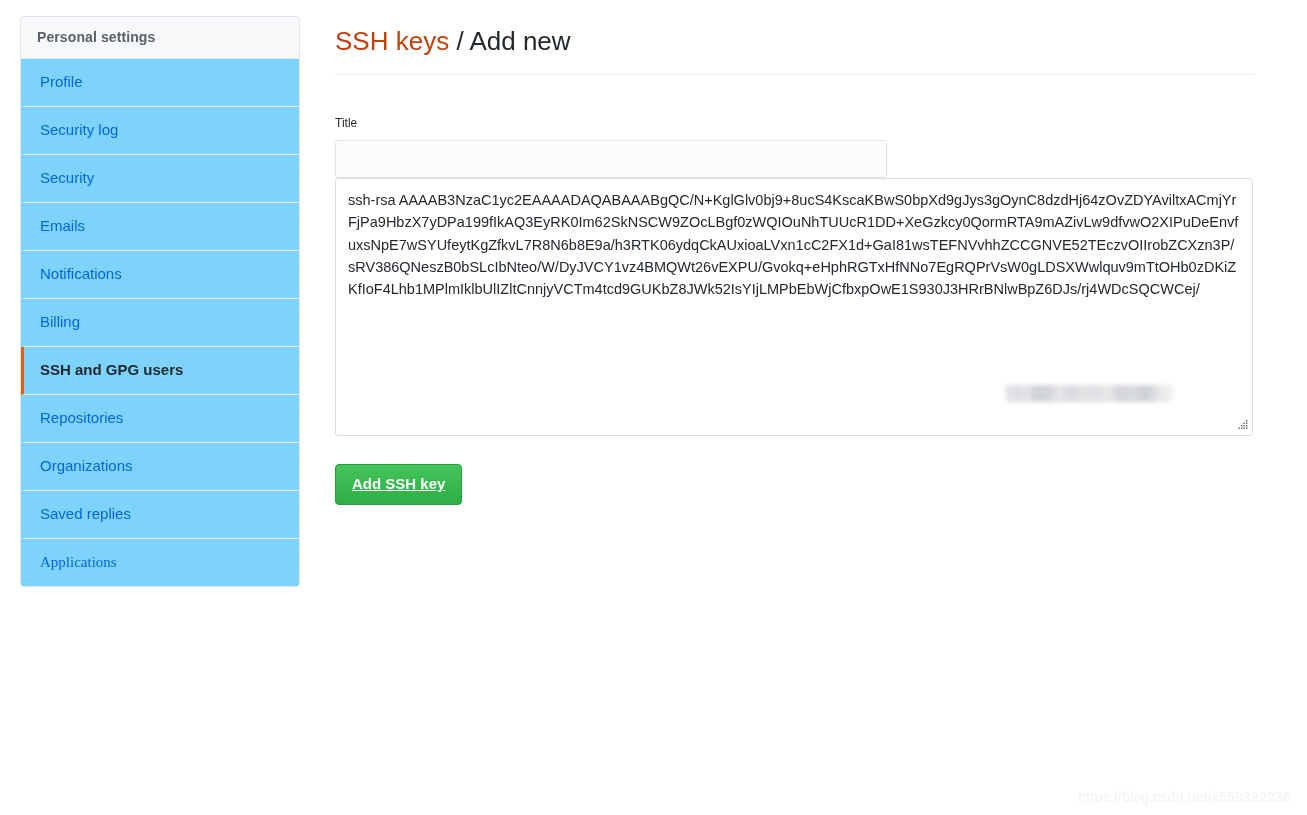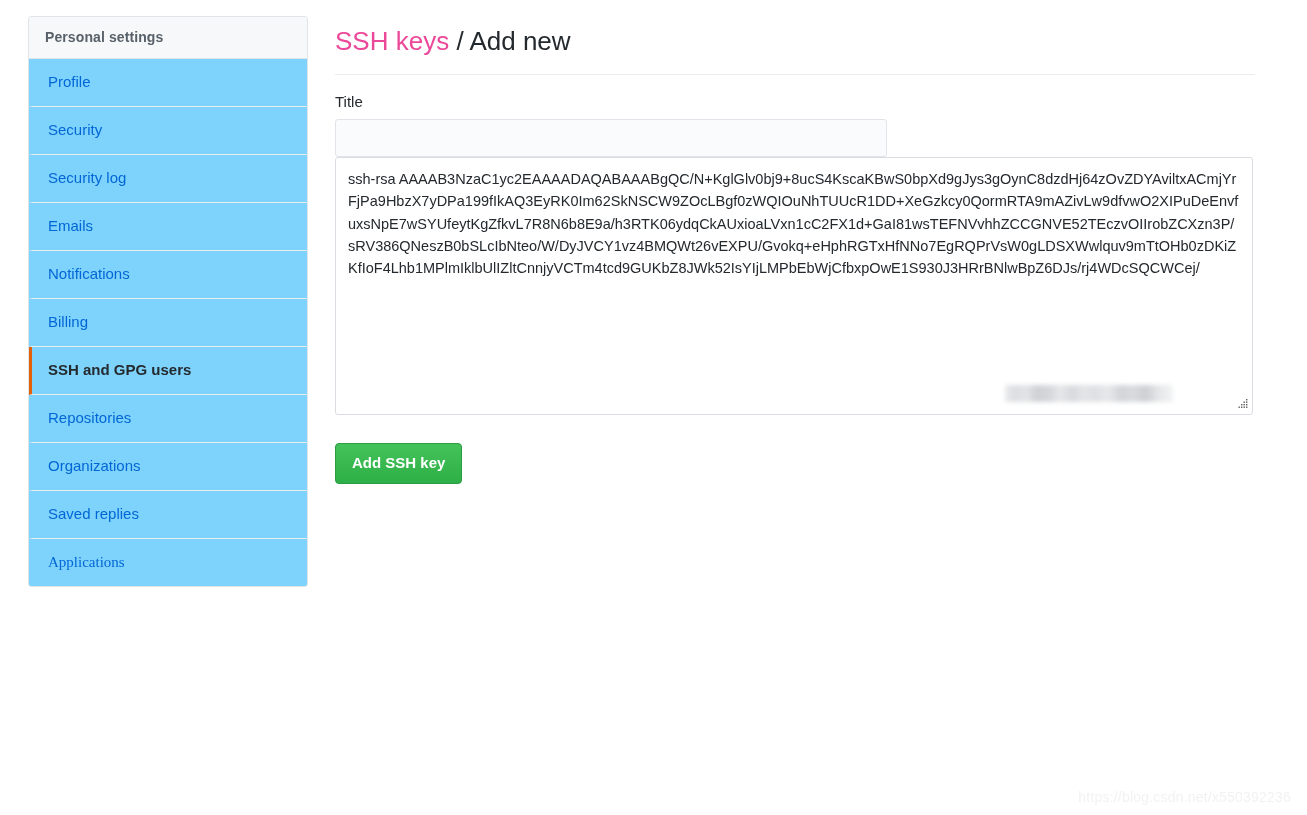--- a/index.html
+++ b/index.html
@@ -21,21 +21,21 @@
     position: absolute;
     left: 0;
     top: 0;
     width: 1307px;
     height: 815px;
   }
 
   
   .sidebar {
     position: absolute;
-    left: 28px;
+    left: 20px;
     top: 16px;
     width: 280px;
   }
   .nav-group {
     border: 1px solid #e1e4e8;
     border-radius: 3px;
     background: #ffffff;
     overflow: hidden;
   }
   .nav-group + .nav-group {
@@ -84,33 +84,33 @@
   .page-title {
     font-size: 26px;
     font-weight: normal;
     line-height: 34px;
     padding: 8px 0 16px 0;
     border-bottom: 1px solid #eaecef;
     margin: 0;
     color: #24292e;
   }
   .page-title .link {
-    color: #ec4899;
+    color: #c2410c;
     text-decoration: none;
   }
   .page-title .sep {
     color: #24292e;
   }
 
   .field-label {
     display: block;
-    font-size: 15px;
+    font-size: 12px;
     font-weight: normal;
     color: #24292e;
-    margin: 18px 0 8px 0;
+    margin: 39px 0 8px 0;
     line-height: 18px;
   }
 
   .title-input {
     display: block;
     box-sizing: border-box;
     width: 552px;
     height: 38px;
     padding: 6px 8px;
     font-size: 15px;
@@ -177,20 +177,21 @@
     font-size: 15px;
     font-weight: bold;
     font-family: "Liberation Sans", sans-serif;
     color: #ffffff;
     background-image: linear-gradient(#43c359, #2eaf47);
     background-color: #34ad4e;
     border: 1px solid #2a9c42;
     border-radius: 4px;
     cursor: pointer;
     line-height: 18px;
+    text-decoration: underline;
   }
 
   .watermark {
     position: absolute;
     right: 16px;
     bottom: 10px;
     font-size: 14px;
     color: #f2f2f2;
     letter-spacing: 0.2px;
     user-select: none;
@@ -204,24 +205,24 @@
 
   <nav class="sidebar">
 
     <div class="nav-group">
       <div class="nav-header">Personal settings</div>
 
       <a class="nav-item" href="#">
         <span>Profile</span>
       </a>
       <a class="nav-item" href="#">
+        <span>Security log</span>
+      </a>
+      <a class="nav-item" href="#">
         <span>Security</span>
-      </a>
-      <a class="nav-item" href="#">
-        <span>Security log</span>
       </a>
       <a class="nav-item" href="#">
         <span>Emails</span>
       </a>
       <a class="nav-item" href="#">
         <span>Notifications</span>
       </a>
       <a class="nav-item" href="#">
         <span>Billing</span>
       </a>

